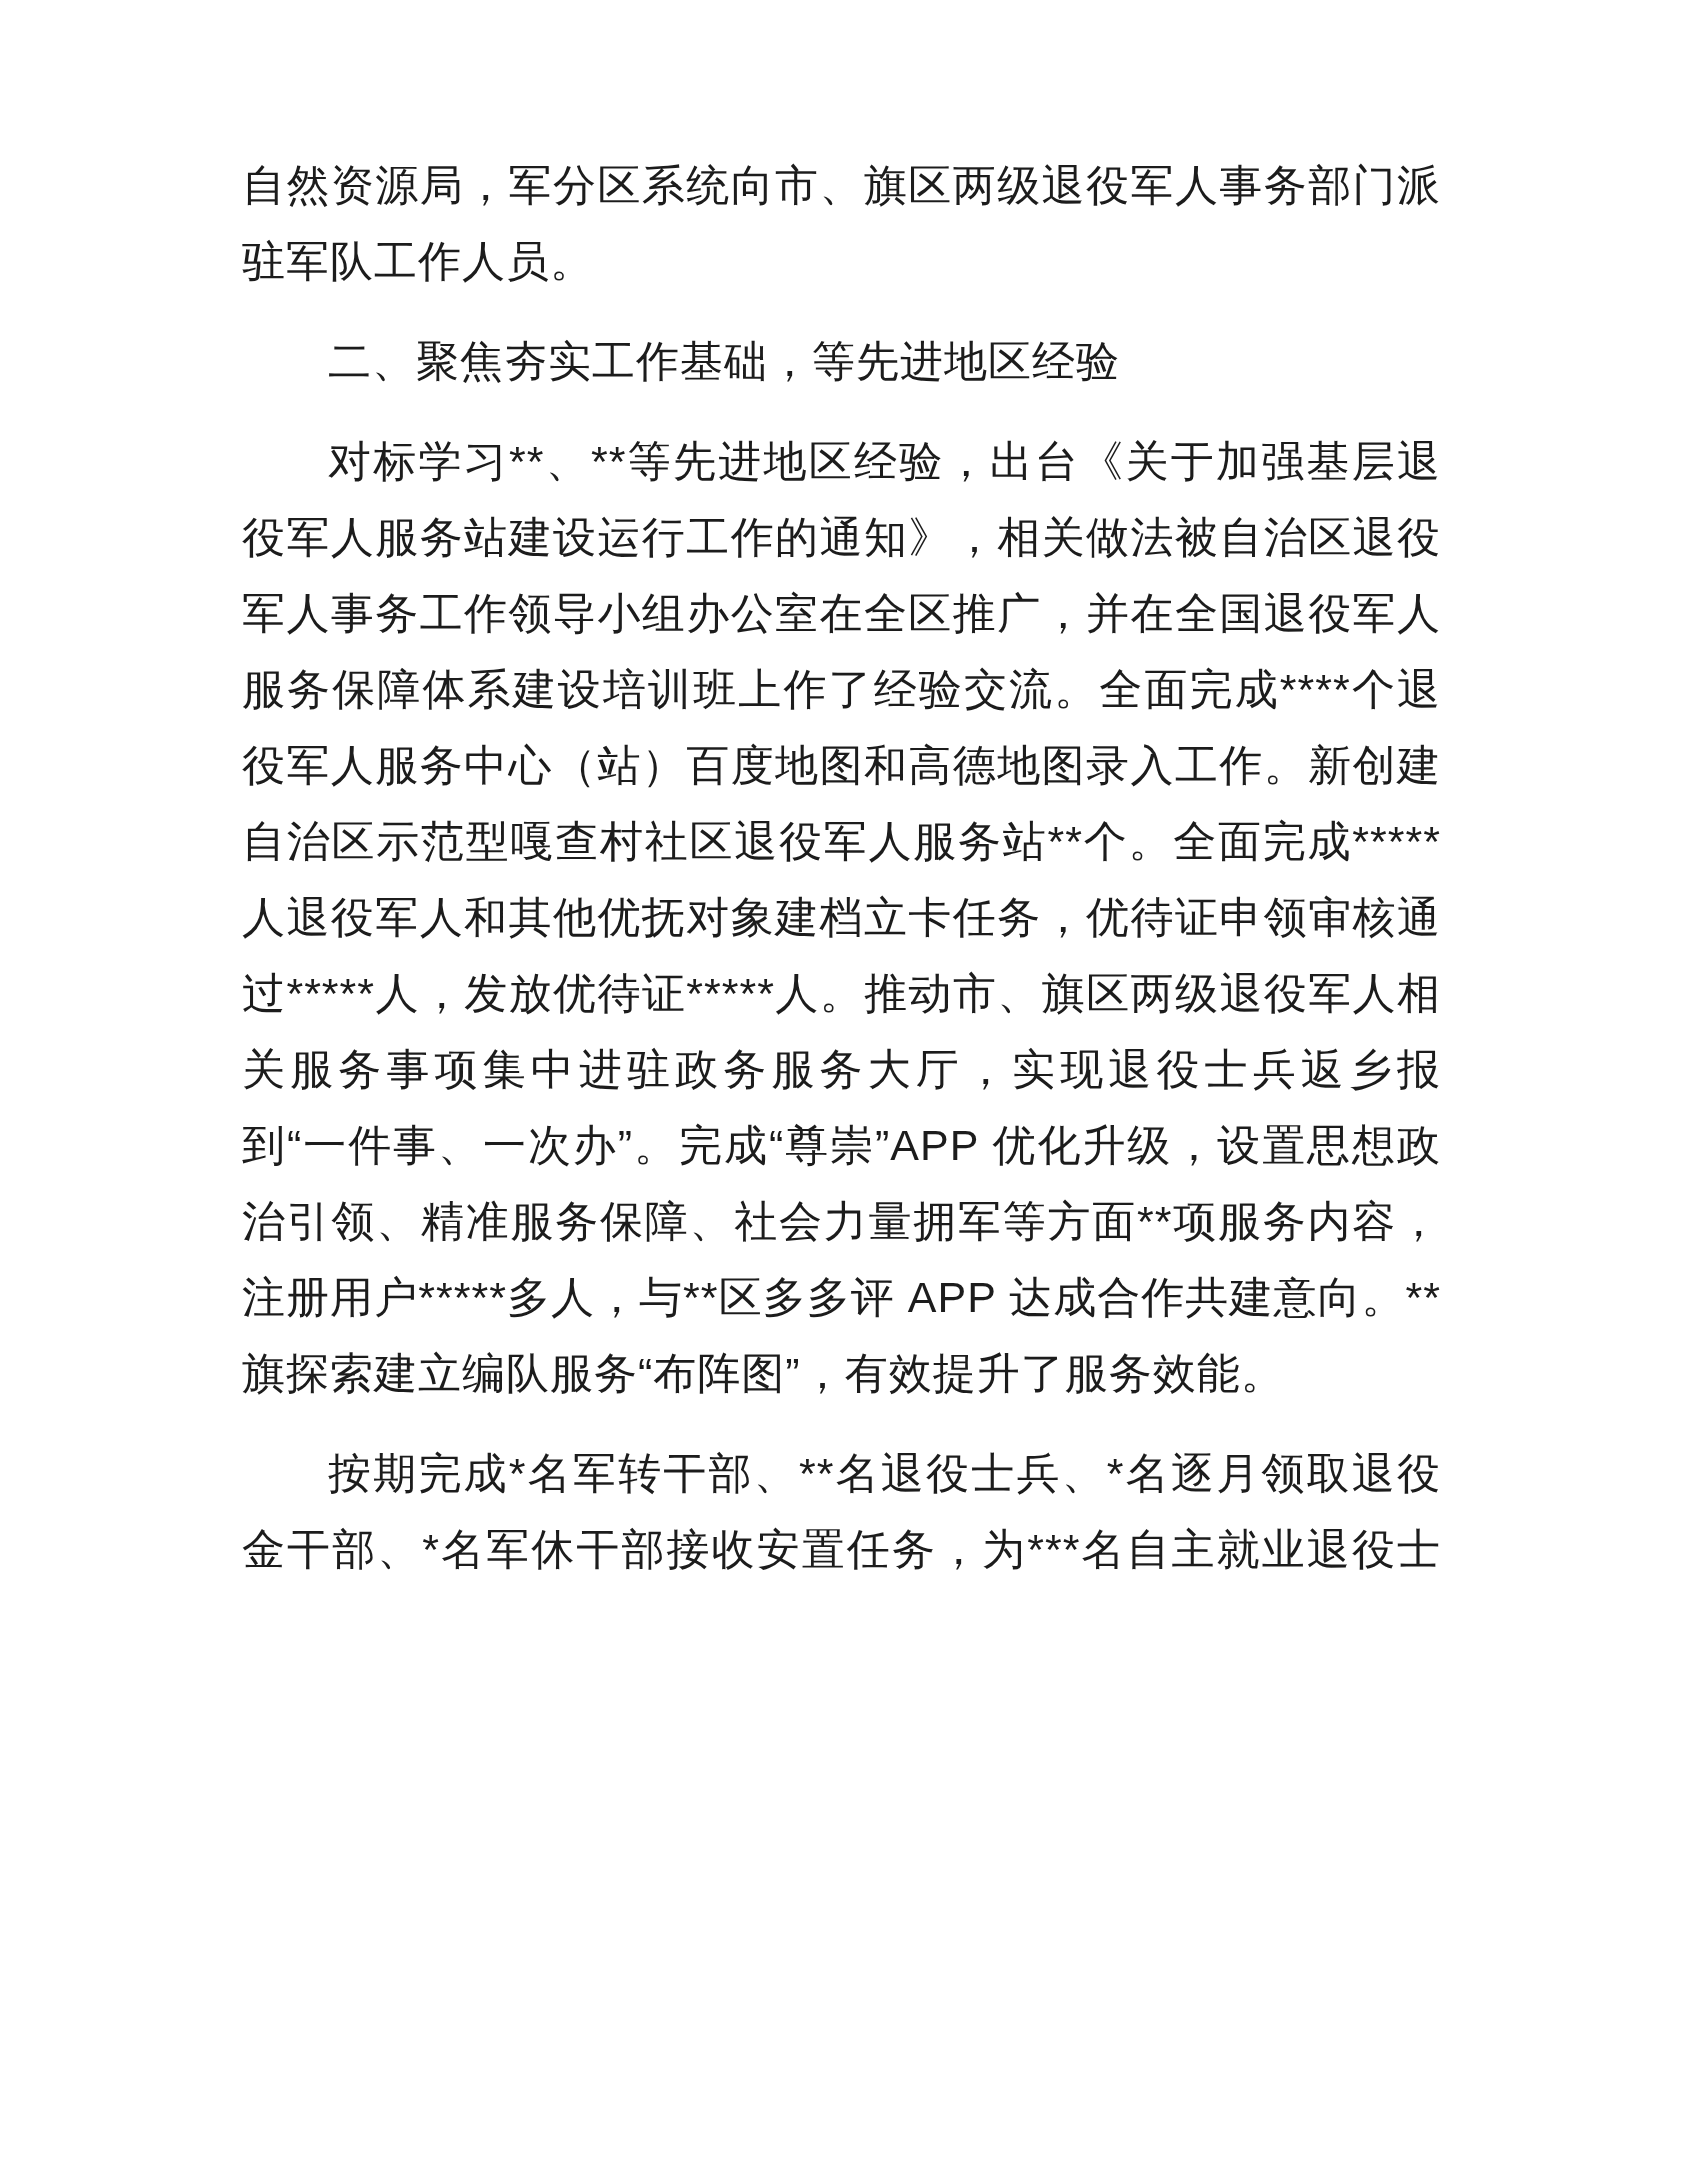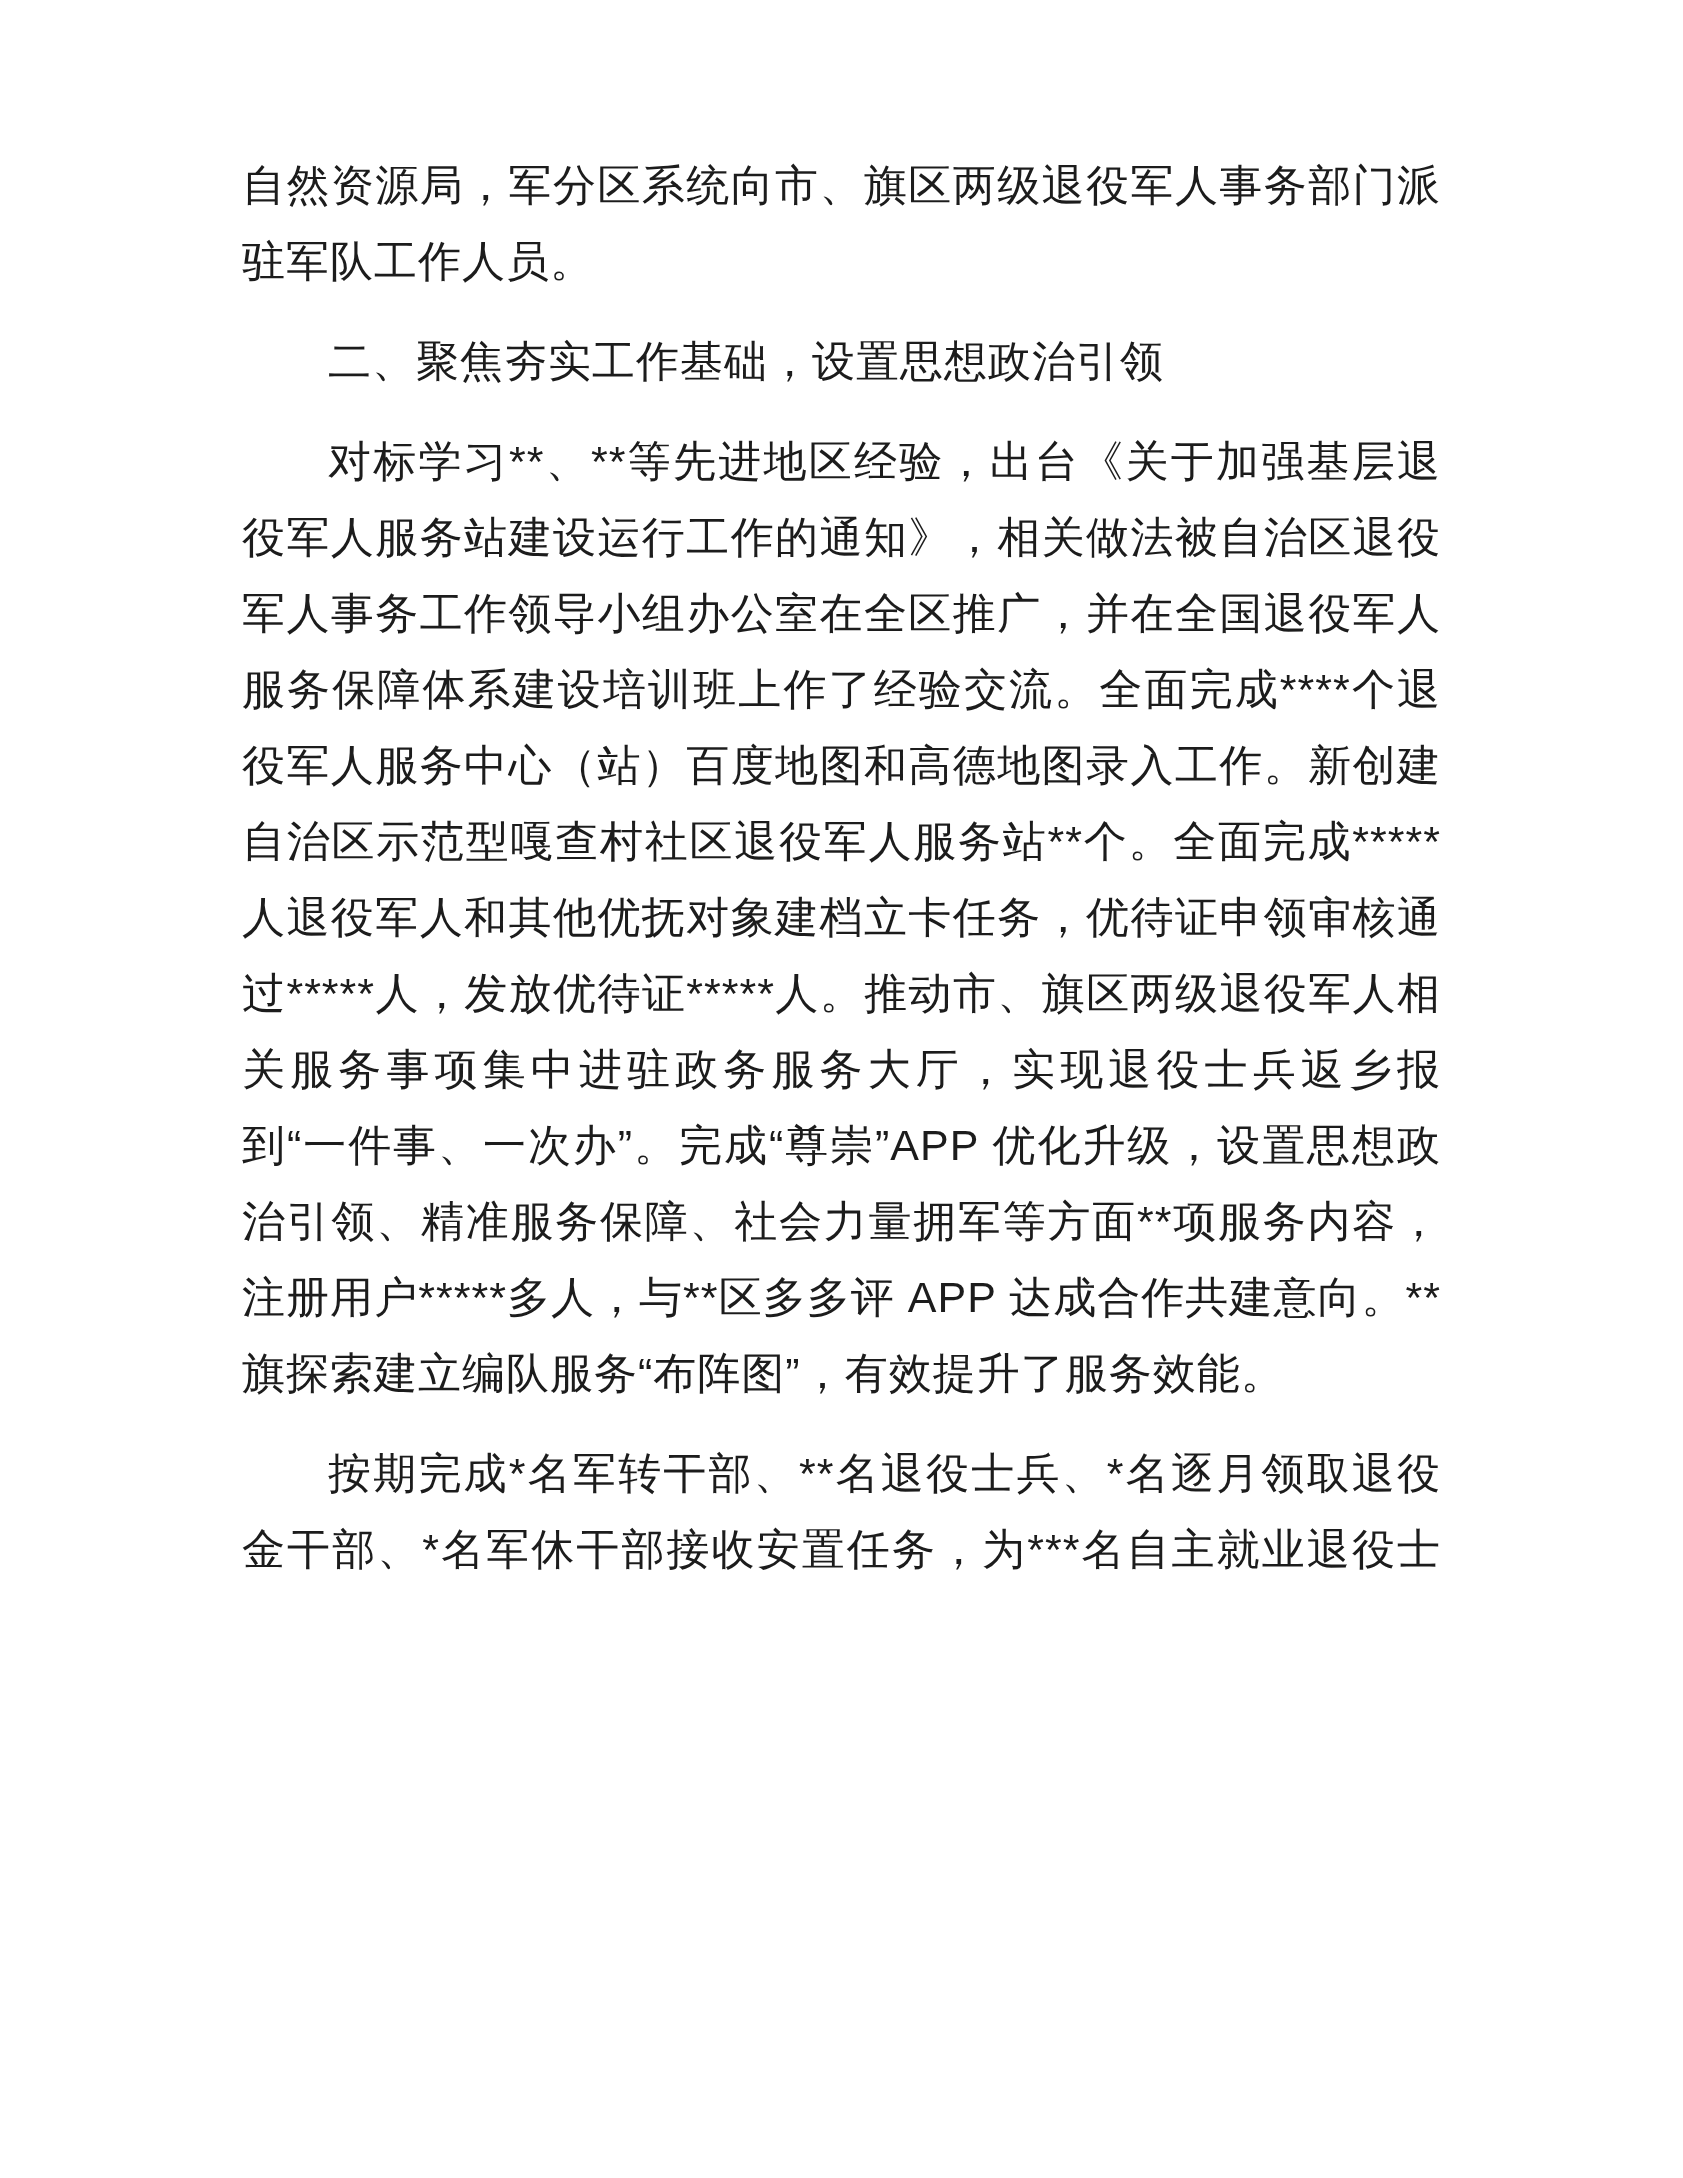--- a/index.html
+++ b/index.html
@@ -49,21 +49,21 @@
     text-indent: 2em;
   }
 </style>
 </head>
 <body>
 
 <div class="page">
 
   <p class="para noindent">自然资源局，军分区系统向市、旗区两级退役军人事务部门派驻军队工作人员。</p>
 
-  <h2 class="heading">二、聚焦夯实工作基础，设置思想政治引领</h2>
+  <h2 class="heading">二、聚焦夯实工作基础，等先进地区经验</h2>
 
   <p class="para indent">对标学习**、**等先进地区经验，出台《关于加强基层退役军人服务站建设运行工作的通知》，相关做法被自治区退役军人事务工作领导小组办公室在全区推广，并在全国退役军人服务保障体系建设培训班上作了经验交流。全面完成****个退役军人服务中心（站）百度地图和高德地图录入工作。新创建自治区示范型嘎查村社区退役军人服务站**个。全面完成*****人退役军人和其他优抚对象建档立卡任务，优待证申领审核通过*****人，发放优待证*****人。推动市、旗区两级退役军人相关服务事项集中进驻政务服务大厅，实现退役士兵返乡报到“一件事、一次办”。完成“尊崇”APP 优化升级，设置思想政治引领、精准服务保障、社会力量拥军等方面**项服务内容，注册用户*****多人，与**区多多评 APP 达成合作共建意向。**旗探索建立编队服务“布阵图”，有效提升了服务效能。</p>
 
 
   <p class="para indent">按期完成*名军转干部、**名退役士兵、*名逐月领取退役金干部、*名军休干部接收安置任务，为***名自主就业退役士兵放地方助金****.*万元，为**名集体转制退役军人和消防救援学院学理了落手。落休干部　　　　　　　　“两个待</p>
 
 </div>
 
 
 </body></html>

